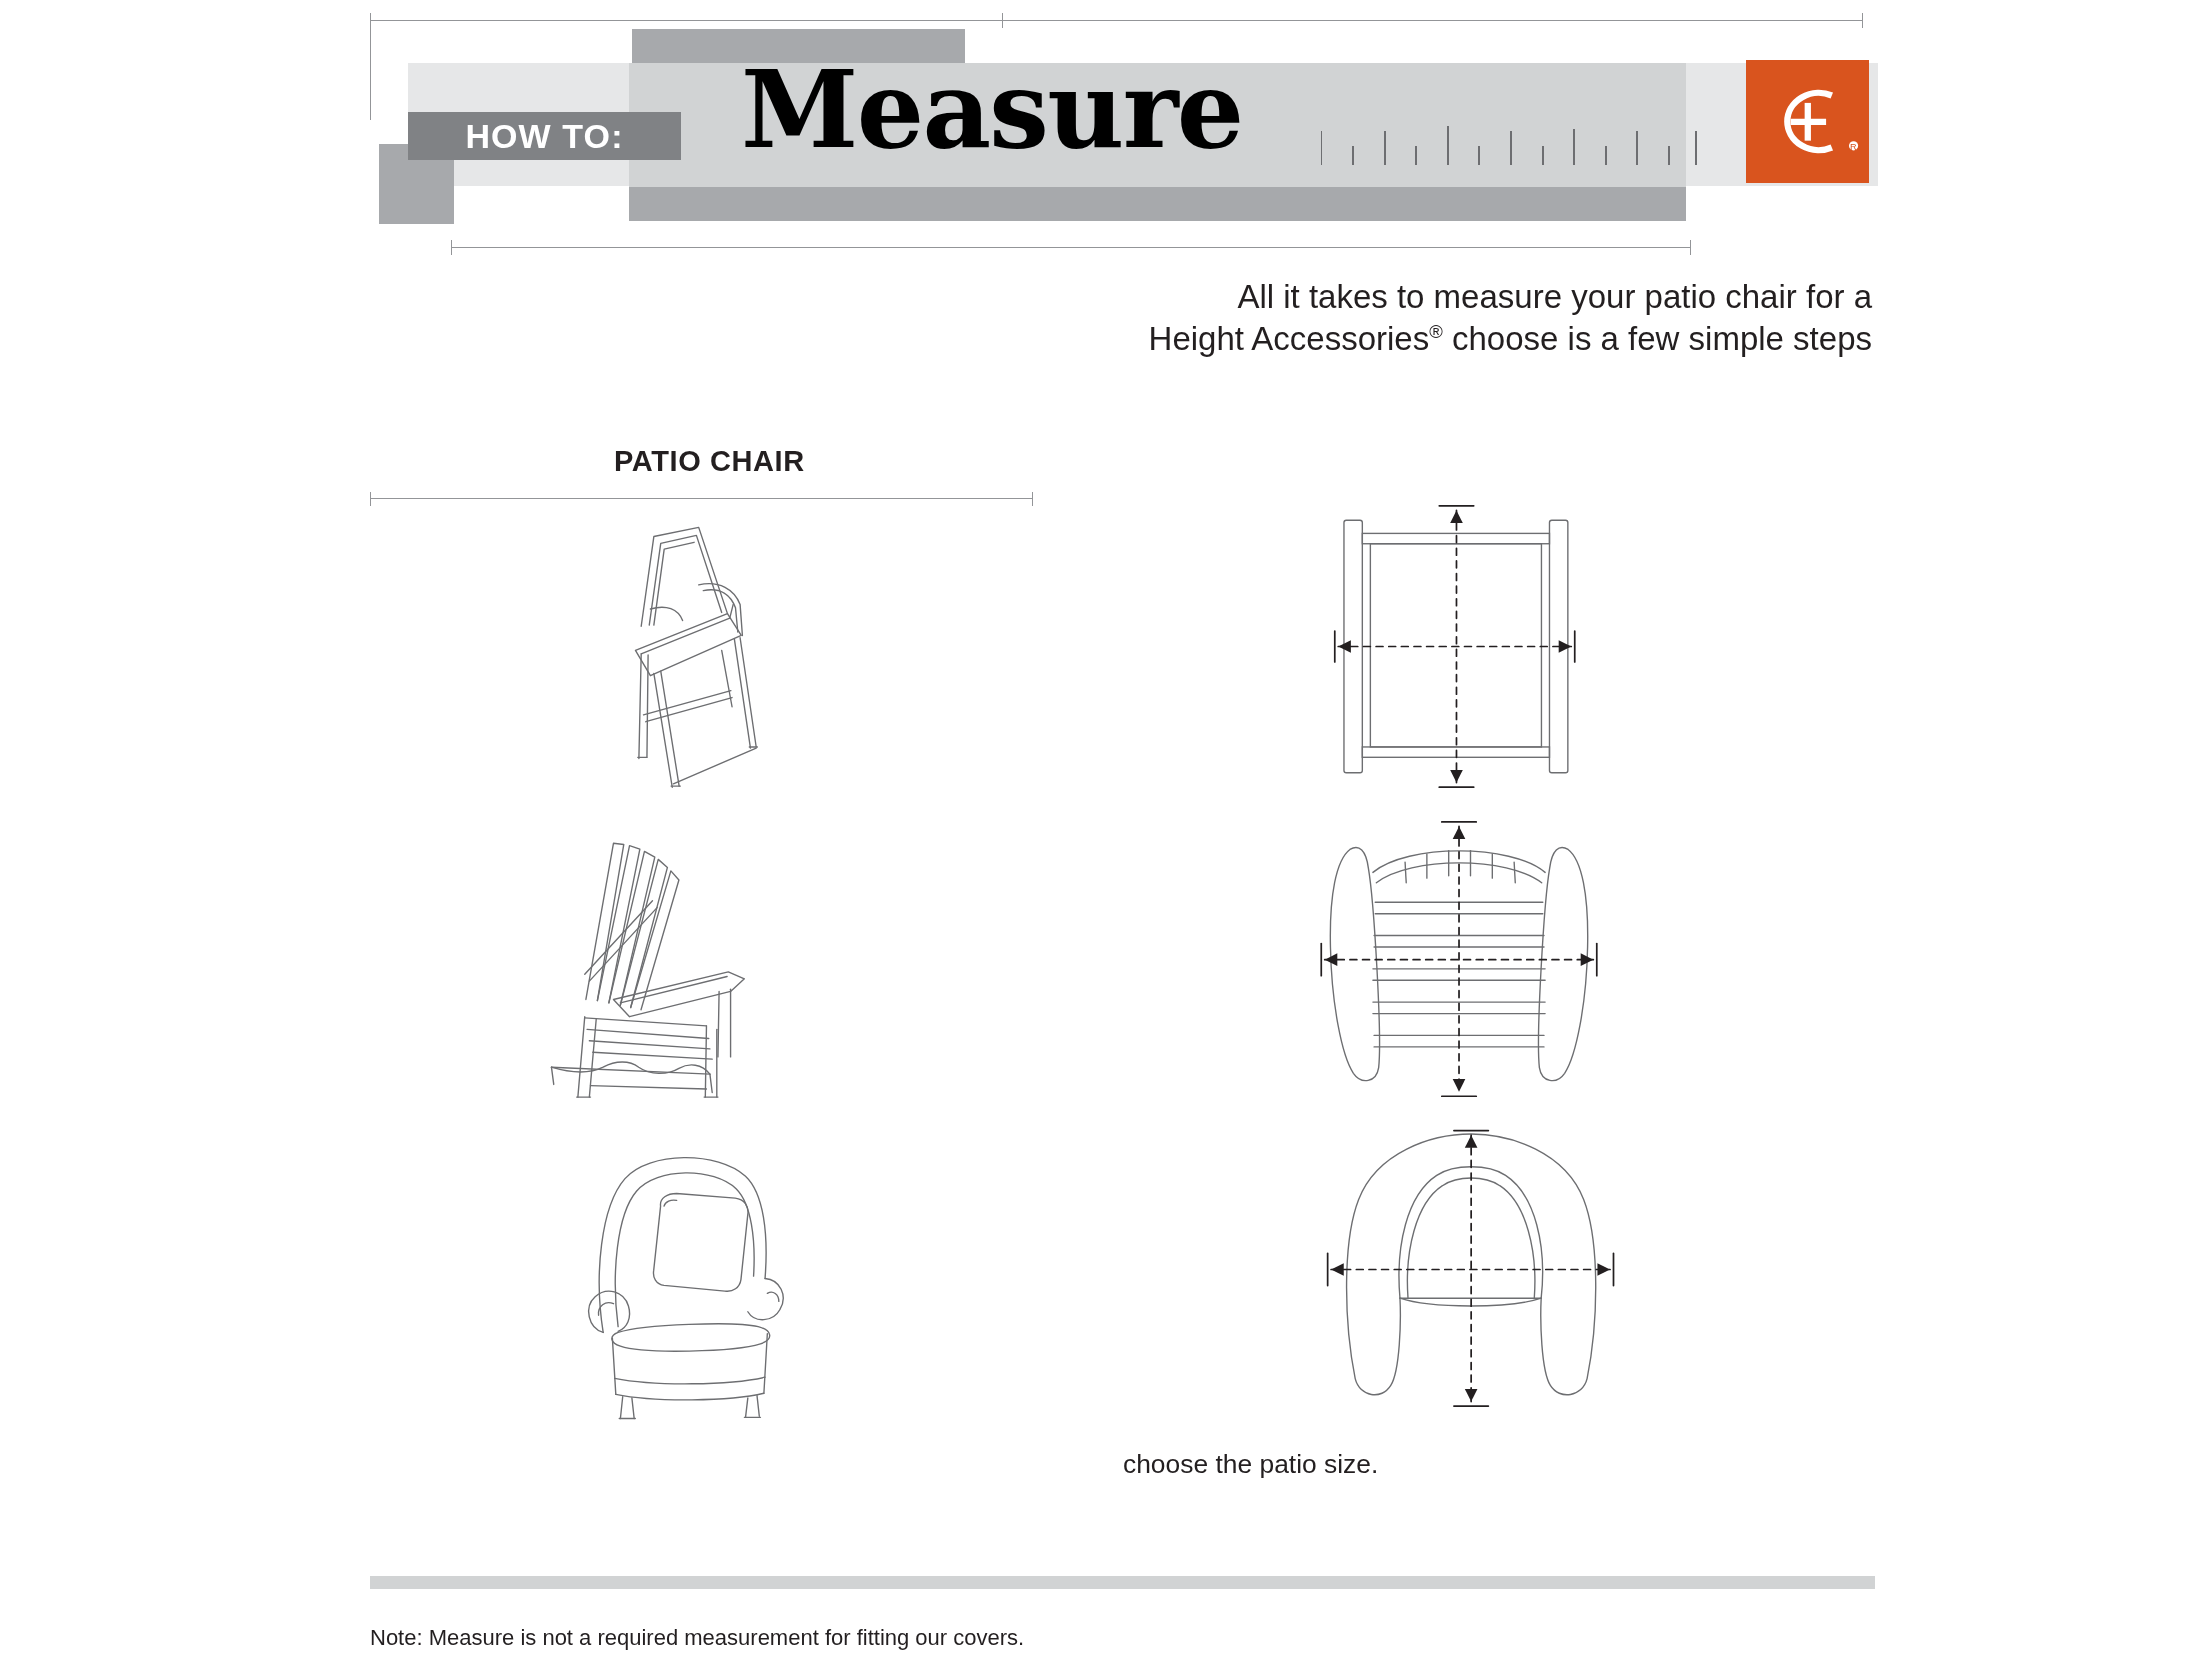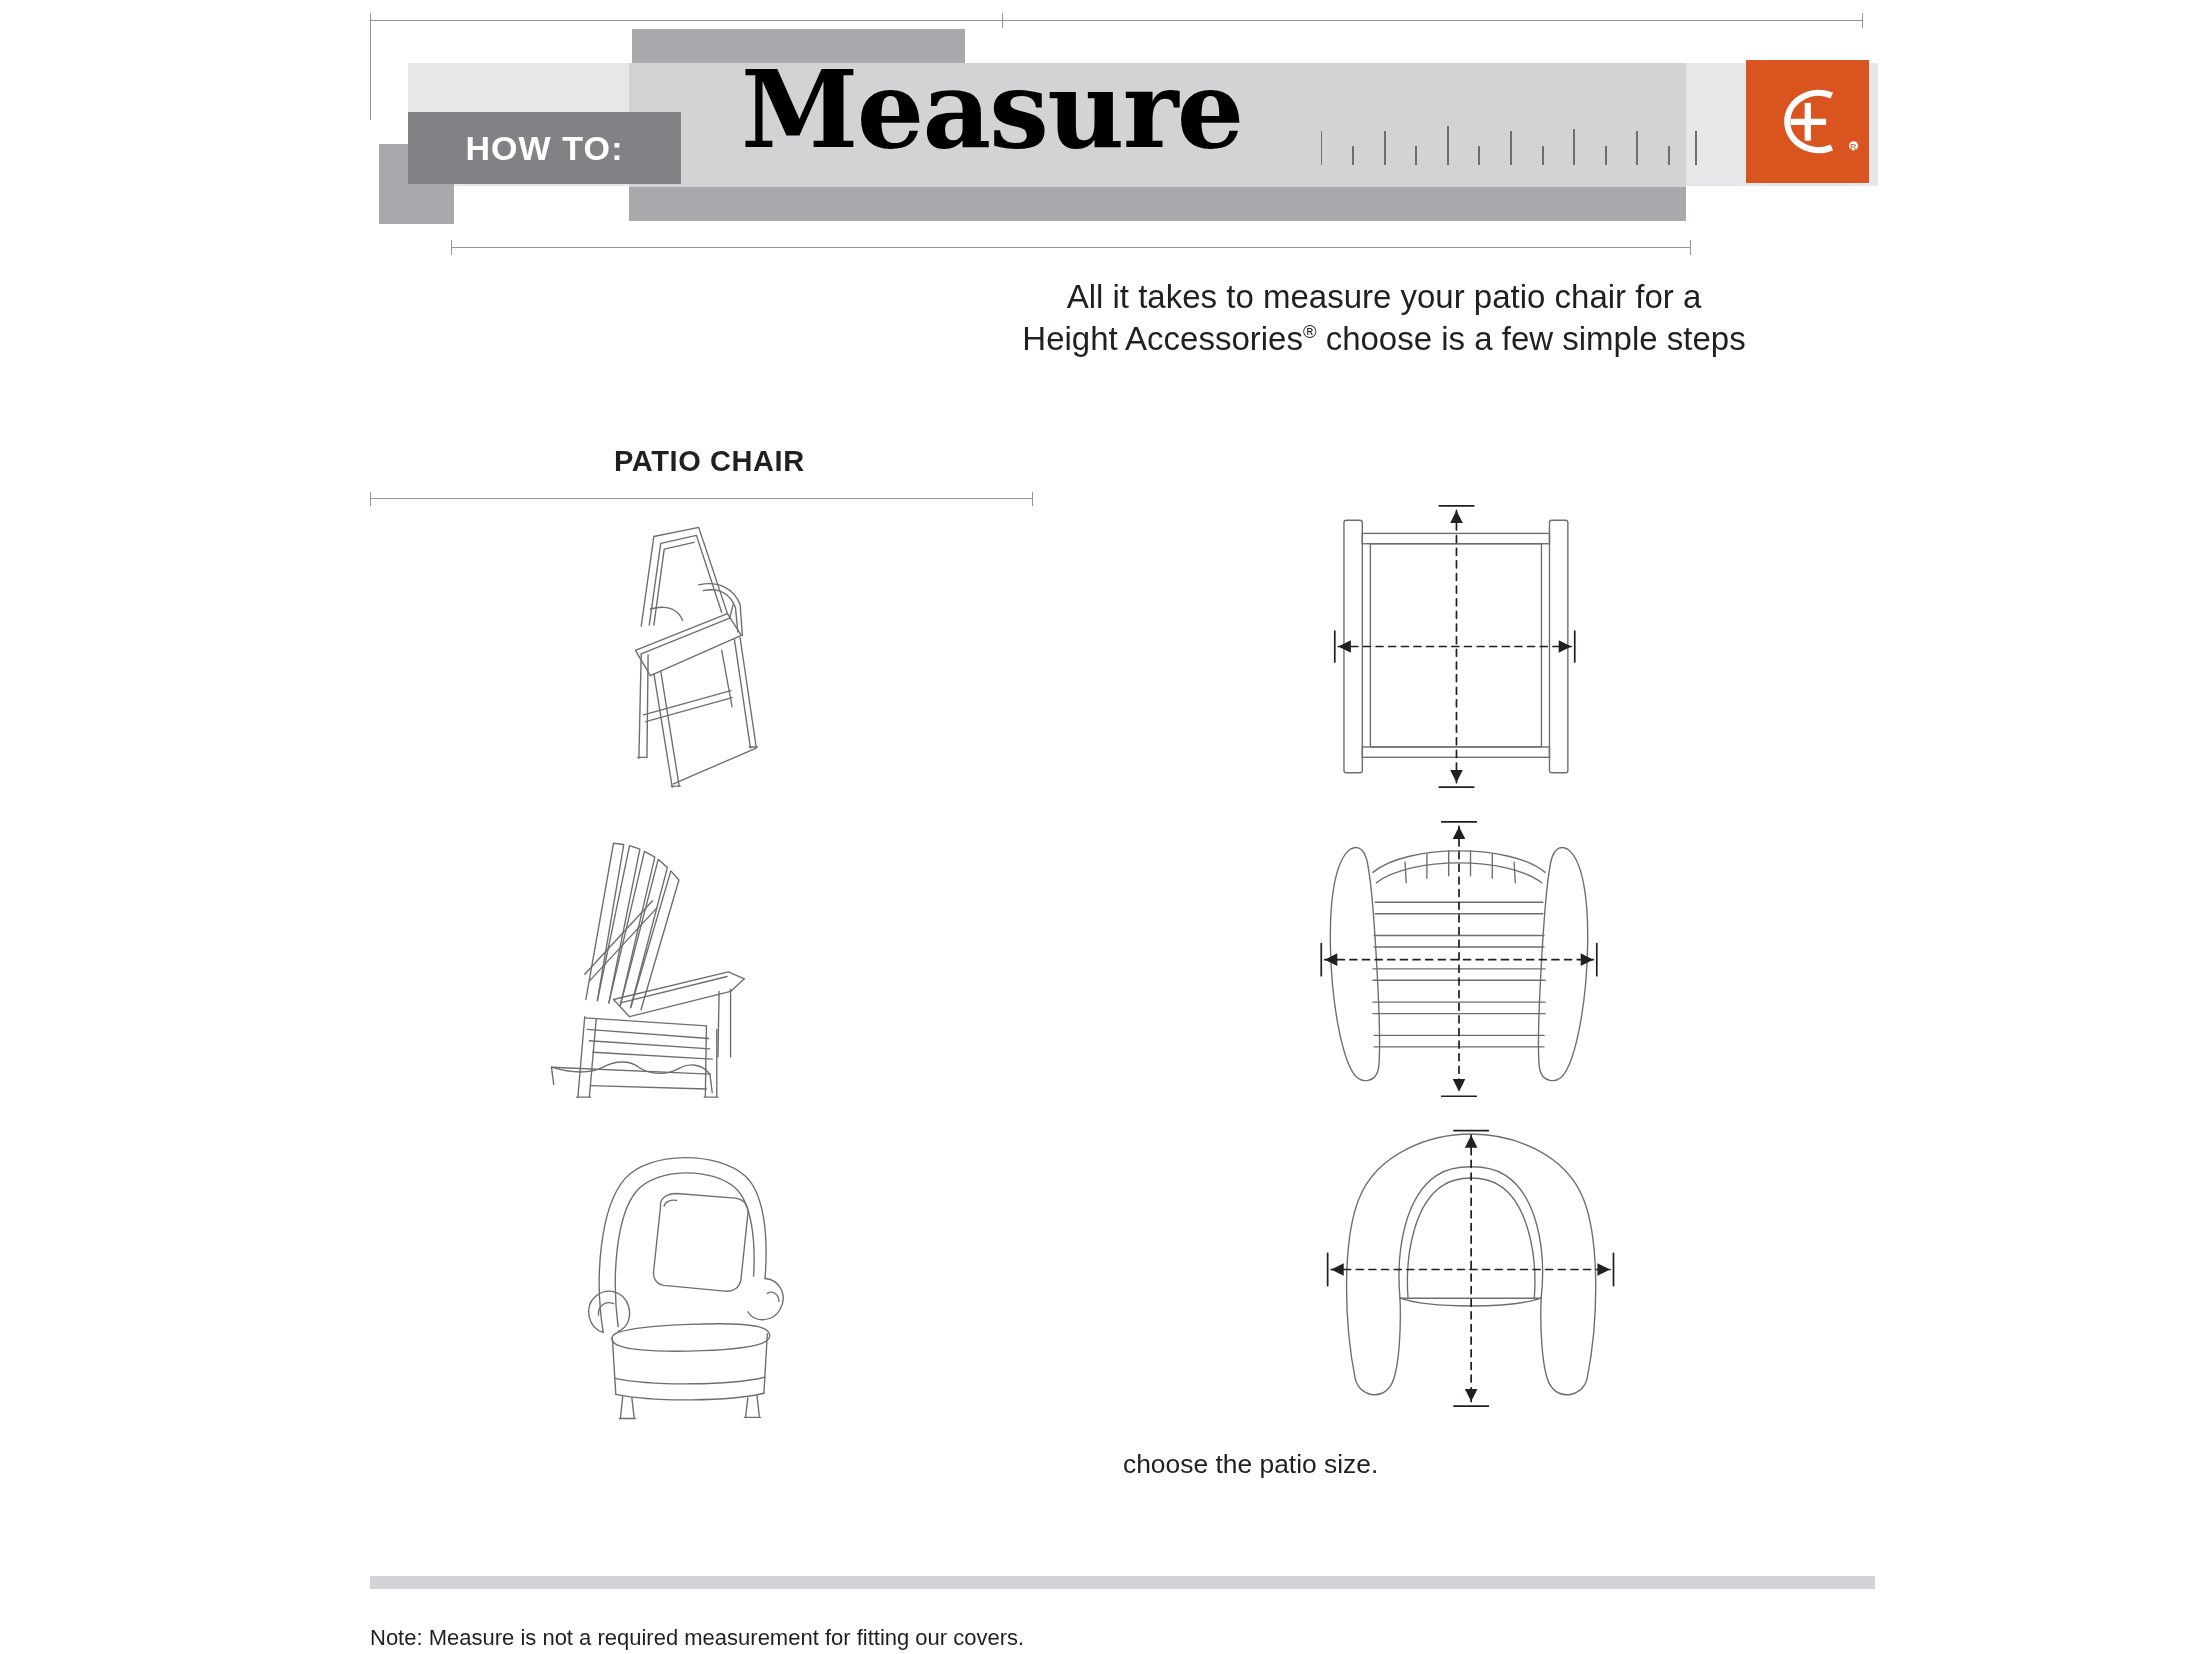--- a/index.html
+++ b/index.html
@@ -62,21 +62,21 @@
     top: 144px;
     width: 75px;
     height: 80px;
     background: #a7a9ac;
   }
   .hdr-howto {
     position: absolute;
     left: 408px;
     top: 112px;
     width: 273px;
-    height: 72px;
+    height: 48px;
     background: #808285;
     color: #ffffff;
     font-size: 34px;
     font-weight: bold;
     letter-spacing: 1.1px;
     display: flex;
     align-items: center;
     justify-content: center;
   }
   .hdr-measure {
@@ -129,21 +129,21 @@
   }
   .guide-h { height: 1.1px; }
   .guide-v { width: 1.1px; }
 
   
   .intro {
     position: absolute;
     left: 896px;
     top: 276px;
     width: 976px;
-    text-align: center;
+    text-align: right;
     font-size: 33px;
     line-height: 1.28;
     color: #231f20;
   }
   .intro sup { font-size: 18.4px; vertical-align: super; }
 
   
   .section-title {
     position: absolute;
     left: 614px;

